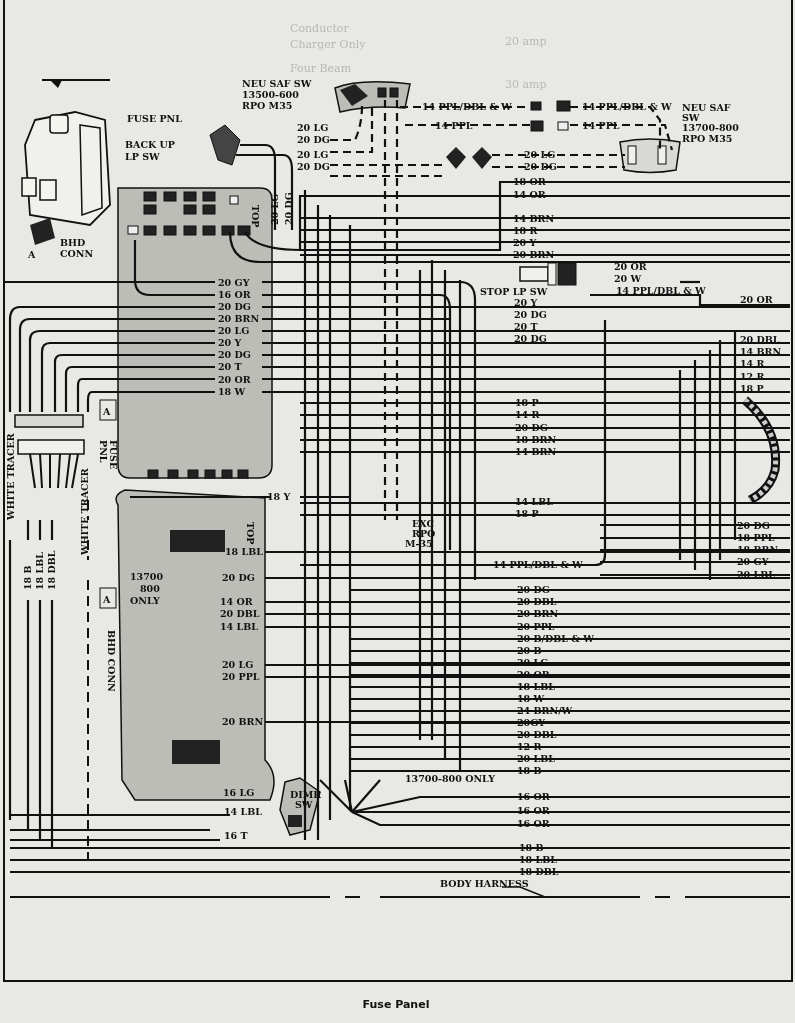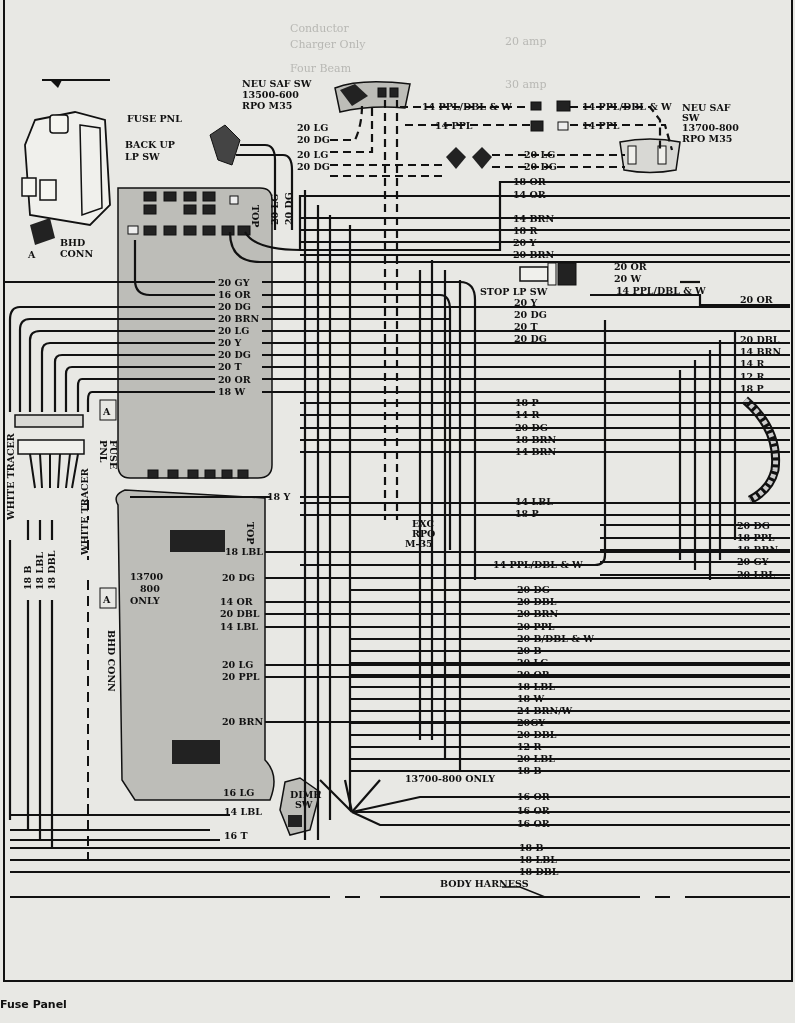--- a/index.html
+++ b/index.html
@@ -1,20 +1,20 @@
 <!DOCTYPE html>
 <html><head>
 <meta charset="utf-8">
 <style>
   html,body{margin:0;padding:0;background:#e6e6e2;}
   #page{position:relative;width:795px;height:1023px;overflow:hidden;background:#e8e8e4;font-family:"DejaVu Serif",serif;padding-left:40px;}
   #frame{position:absolute;left:3px;top:0;width:790px;height:982px;border:2px solid #111;border-top:none;box-sizing:border-box;}
   svg{position:absolute;left:0;top:0;}
   .lbl{font-family:"DejaVu Serif",serif;font-weight:bold;font-size:9.5px;fill:#111;}
-  .caption{position:absolute;left:0;width:792px;top:998px;text-align:left;font-family:"DejaVu Sans",sans-serif;font-weight:bold;font-size:11px;color:#111;}
+  .caption{position:absolute;left:0;width:792px;top:998px;text-align:center;font-family:"DejaVu Sans",sans-serif;font-weight:bold;font-size:11px;color:#111;}
   .wire{stroke:#111;stroke-width:2.2;fill:none;}
   .dash{stroke:#111;stroke-width:2.2;fill:none;stroke-dasharray:8,5;}
   .panel{fill:#bdbdb8;stroke:#111;stroke-width:1.5;}
   .conn{fill:#222;stroke:#111;}
   .ghost{font-family:"DejaVu Serif",serif;font-size:11px;fill:#b8b8b4;}
 </style>
 </head>
 <body>
 
 <div id="page">

